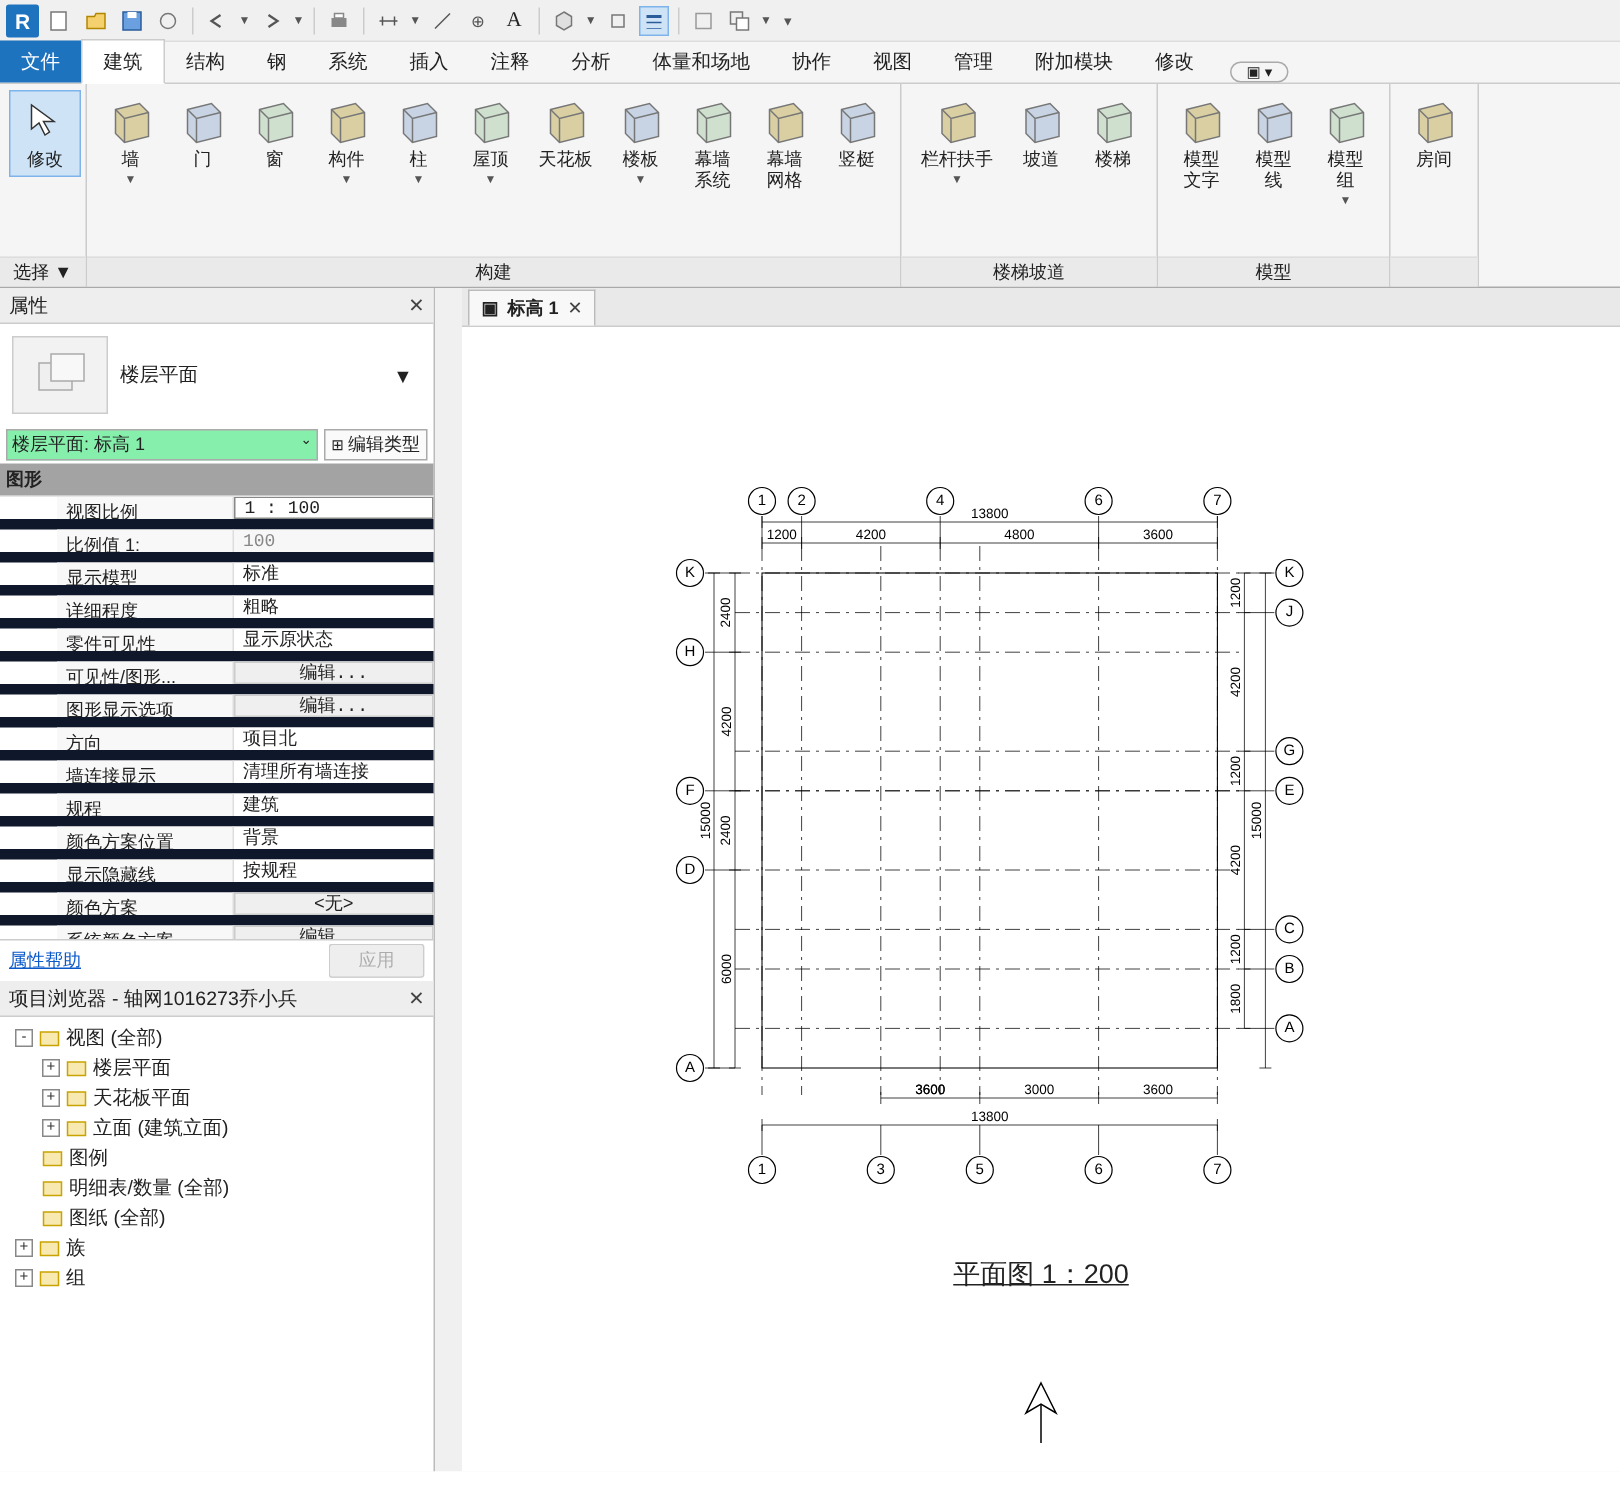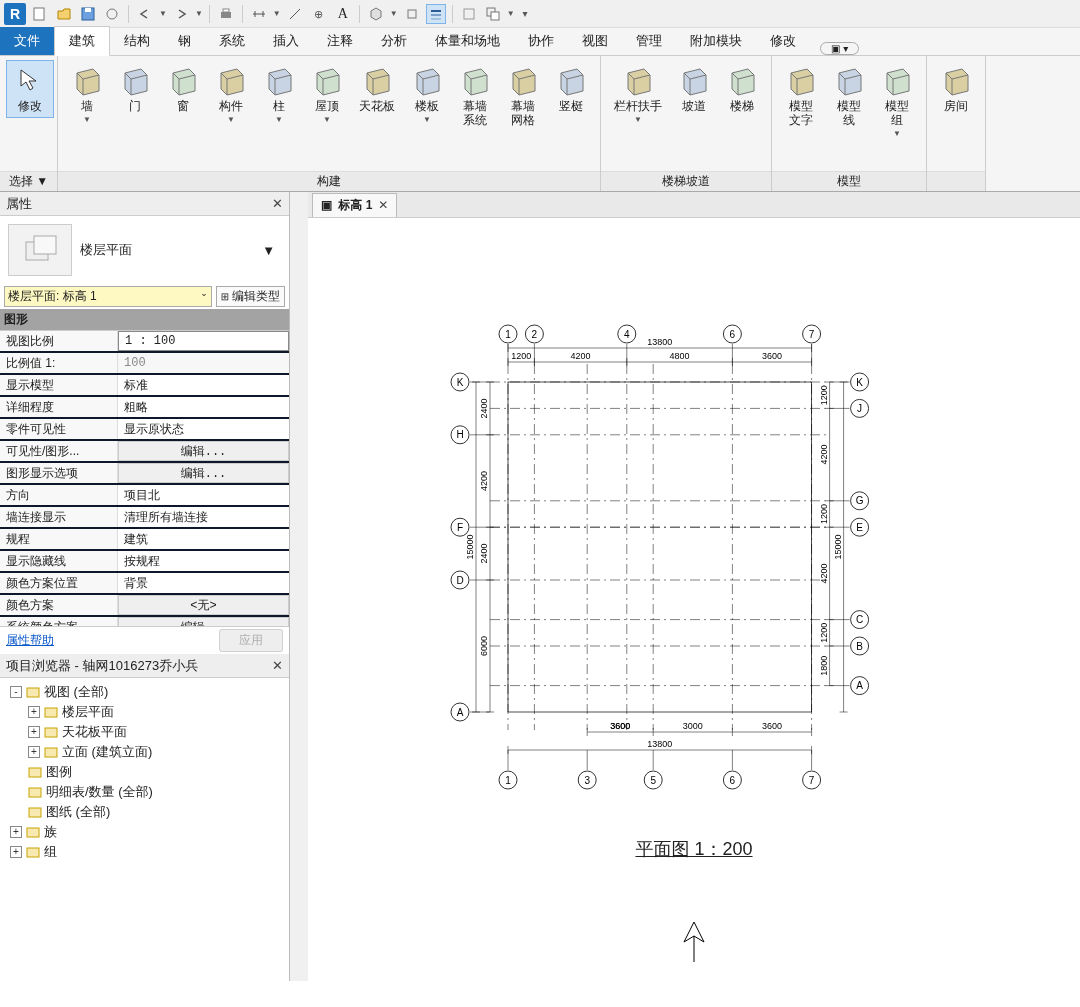--- a/index.html
+++ b/index.html
@@ -29,25 +29,25 @@
   .close-x { color: #444; cursor: pointer; font-weight: normal; }
   
   .main { display: flex; height: 789px; background: #f0f0f0; gap: 18px; }
   .left-col { width: 290px; display: flex; flex-direction: column; background: #fff; border-right: 1px solid #bbb; }
   .panel-header { height: 24px; display: flex; align-items: center; justify-content: space-between; padding: 0 6px; font-size: 13px; background: #eee; border-bottom: 1px solid #ccc; }
   .type-selector-row { display: flex; align-items: center; padding: 8px; gap: 8px; }
   .type-thumb { width: 64px; height: 52px; background: #f2f2f2; border: 1px solid #ccc; display:flex; align-items:center; justify-content:center;}
   .type-drop { flex: 1; display: flex; justify-content: space-between; align-items: center; font-size: 13px; cursor: pointer; padding-right:6px;}
   .instance-row { display: flex; align-items: center; gap: 4px; padding: 2px 4px; font-size: 12px; }
   .instance-row select, .instance-row .edit-type { font-size: 12px; }
-  .instance-row .dd { flex:1; border:1px solid #aaa; background:#fef9c3; padding:1px 3px; display:flex; justify-content:space-between;}
+  .instance-row .dd { flex:1; border:1px solid #aaa; background:#86efac; padding:1px 3px; display:flex; justify-content:space-between;}
   .edit-type { border:1px solid #aaa; background:#fafafa; padding:1px 4px; cursor:pointer;}
   .prop-grid { flex: 1; overflow: auto; border-top: 1px solid #ccc; }
   .prop-section { background: #a3a3a3; font-weight: bold; padding: 2px 4px; font-size: 12px; }
-  .prop-row { display: flex; height: 22px; border-bottom: 2px solid #0f172a; }
+  .prop-row { display: flex; height: 22px; border-bottom: 7px solid #0f172a; padding-left: 38px; }
   .prop-row .k { width: 118px; padding: 2px 6px; background: #f8f8f8; border-right: 1px solid #ddd; white-space: nowrap; overflow: hidden; text-overflow: ellipsis; }
   .prop-row .v { flex: 1; padding: 2px 6px; background: #fff; display:flex; align-items:center;font-family:Liberation Mono, monospace; }
   .prop-row .v.btn { justify-content:center; background:#efefef; cursor:pointer; border:1px solid #ccc;}
   .prop-row .v.disabled { color:#888; background:#f7f7f7;}
   .prop-footer { display:flex; justify-content:space-between; align-items:center; padding:2px 6px; border-top:1px solid #ccc;}
   .prop-footer a { color:#0a58ca; text-decoration:underline; cursor:pointer; font-size:12px;}
   .prop-footer button { font-size:12px; padding:1px 18px; }
   
   .tree { padding: 4px 6px; font-size: 13px; overflow:auto; flex:1;}
   .tree-row { display:flex; align-items:center; gap:4px; padding:1px 0; cursor:pointer;}
@@ -461,26 +461,26 @@
         </div>
         <div class="prop-row">
           <div class="k">墙连接显示</div>
           <div class="v">清理所有墙连接</div>
         </div>
         <div class="prop-row">
           <div class="k">规程</div>
           <div class="v">建筑</div>
         </div>
         <div class="prop-row">
+          <div class="k">颜色方案位置</div>
+          <div class="v">背景</div>
+        </div>
+        <div class="prop-row">
           <div class="k">显示隐藏线</div>
           <div class="v">按规程</div>
-        </div>
-        <div class="prop-row">
-          <div class="k">颜色方案位置</div>
-          <div class="v">背景</div>
         </div>
         <div class="prop-row">
           <div class="k">颜色方案</div>
           <div class="v btn">&lt;无&gt;</div>
         </div>
         <div class="prop-row">
           <div class="k">系统颜色方案</div>
           <div class="v btn">编辑...</div>
         </div>
       </div>

